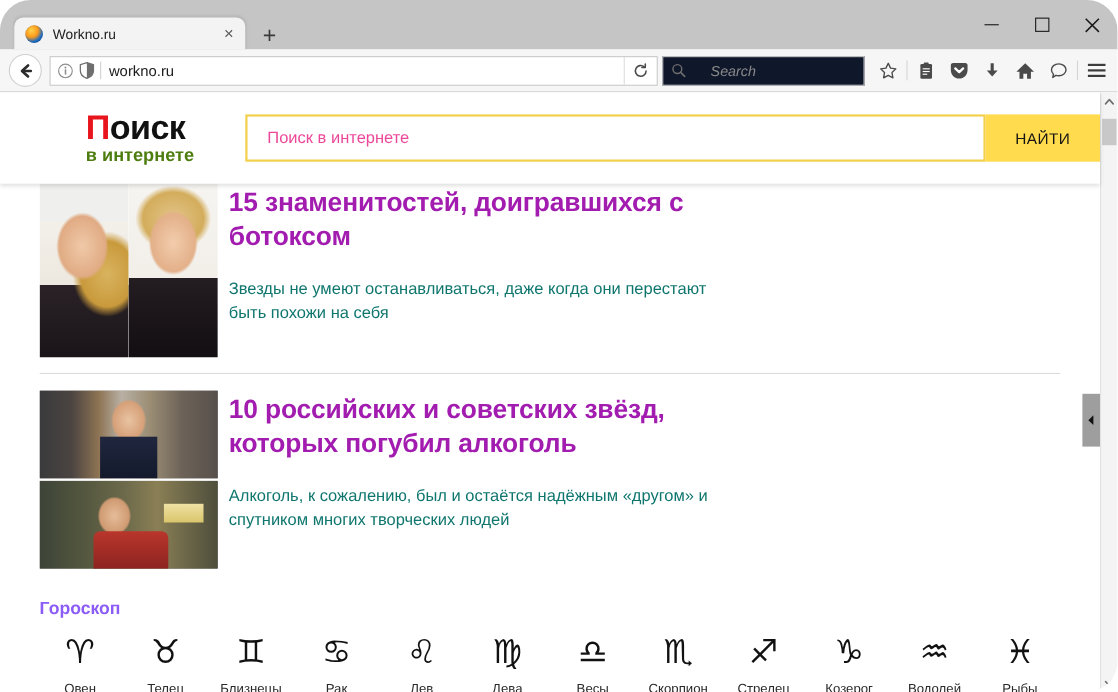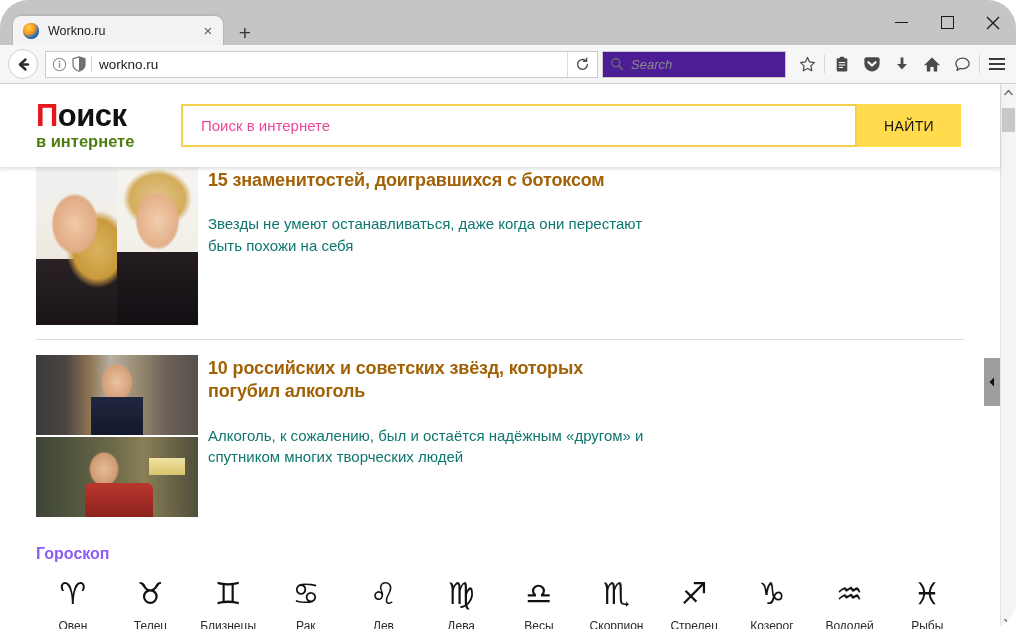--- a/index.html
+++ b/index.html
@@ -77,22 +77,22 @@
   .url-icons { display: flex; align-items: center; padding-left: 6px; gap: 5px; flex: 0 0 auto;}
   .url-sep { width: 1px; height: 16px; background: #d2d2d2; margin: 0 7px 0 5px; flex: 0 0 auto;}
   .url-text { font-size: 13.5px; color: #1a1a1a; flex: 1 1 auto; white-space: nowrap; overflow: hidden; }
   .url-reload {
     width: 30px; height: 25px; flex: 0 0 auto;
     border-left: 1px solid #dcdcdc;
     display: flex; align-items: center; justify-content: center; color: #4a4a4a;
   }
   .searchbar {
     width: 184px; height: 27px; flex: 0 0 auto; margin-right: 6px;
-    background: #4c1d95; border: 1px solid #c9c9c9;
-    display: flex; align-items: center; padding-left: 7px; gap: 7px;
+    background: #0f172a; border: 1px solid #c9c9c9;
+    display: flex; align-items: center; padding-left: 7px; gap: 22px;
   }
   .search-ph { font-size: 13px; color: #8a8a8a; font-style: italic; }
   .tb-icons { display: flex; align-items: center; flex: 0 0 auto; padding-right: 4px; }
   .tb-btn {
     width: 30px; height: 30px; display: flex;
     align-items: center; justify-content: center; color: #4a4a4a;
   }
   .tb-div { width: 1px; height: 18px; background: #d4d4d4; margin: 0 2px; }
   .hamburger { width: 30px; height: 30px; display: flex; flex-direction: column;
     align-items: center; justify-content: center; gap: 3px; }
@@ -103,21 +103,21 @@
     position: absolute; top: 84px; left: 0; width: 1016px; height: 545px;
     background: #fff; overflow: hidden;
   }
   .page { position: absolute; inset: 0; right: 16px; background: #fff; }
 
   
   .site-header {
     position: absolute; top: 0; left: 0; right: 0; height: 83px;
     background: #fff; z-index: 5;
     box-shadow: 0 2px 4px rgba(0,0,0,.13);
-    display: flex; align-items: center;
+    display: flex; align-items: center; padding-left: 42px;
   }
   .logo { margin-left: 36px; width: 140px; flex: 0 0 auto; }
   .logo-top { font-size: 31px; font-weight: 700; line-height: 0.95; letter-spacing: -0.5px; color:#111; }
   .logo-top .p { color: #e8151d; }
   .logo-bot { font-size: 16.5px; font-weight: 700; color: #4d7c0f; line-height: 1.1; margin-top: 1px; }
   .site-search {
     display: flex; align-items: stretch; margin-left: 5px;
     width: 780px; height: 43px;
   }
   .site-search-input {
@@ -134,21 +134,21 @@
   
   .content { position: absolute; top: 83px; left: 0; right: 0; bottom: 0; }
   .article { display: flex; padding: 0 0 0 36px; }
   .art-thumb { flex: 0 0 auto; width: 162px; margin-right: 10px; }
   .thumb-split { display: flex; width: 162px; height: 158px; overflow: hidden; }
   .thumb-half { width: 81px; height: 158px; position: relative; overflow: hidden; }
   .thumb-stack { width: 162px; }
   .thumb-stack .ph { width: 162px; height: 80px; position: relative; overflow: hidden; margin-bottom: 2px; }
   .art-body { flex: 1 1 auto; padding-top: 2px; max-width: 450px; }
   .art-title {
-    font-size: 18px; font-weight: 700; color: #a16207;
+    font-size: 24px; font-weight: 700; color: #a21caf;
     line-height: 1.3; letter-spacing: -0.15px;
   }
   .art-desc { font-size: 15px; color: #0f766e; line-height: 1.42; margin-top: 21px; }
   .divider { height: 1px; background: #dcdcdc; margin: 14px 36px 15px 36px; }
 
   .horo-title { font-size: 16px; font-weight: 700; color: #8b5cf6; margin: 26px 0 0 36px; }
   .zodiac-row {
     display: flex; margin: 16px 34px 0 34px; align-items: flex-end;
   }
   .zodiac { flex: 1 1 0; text-align: center; }

